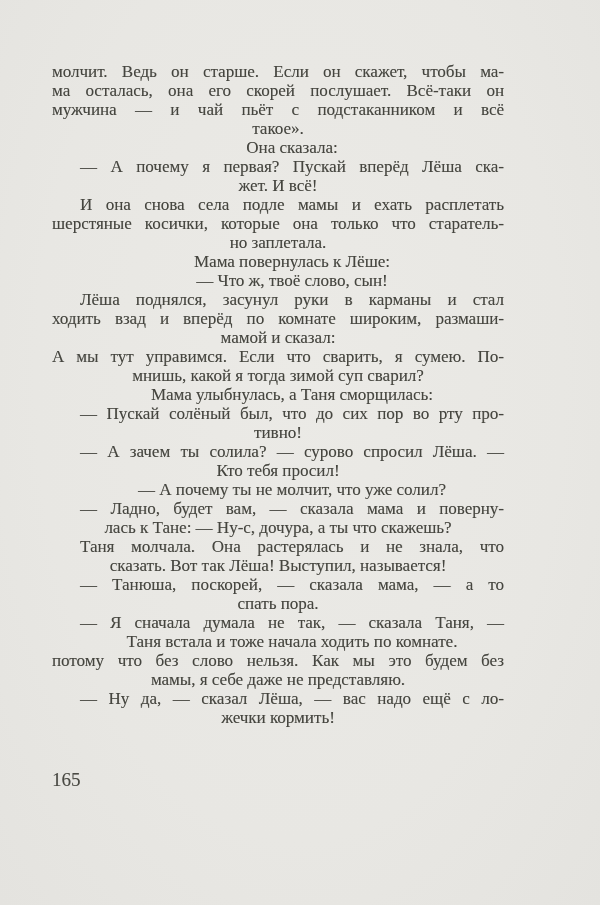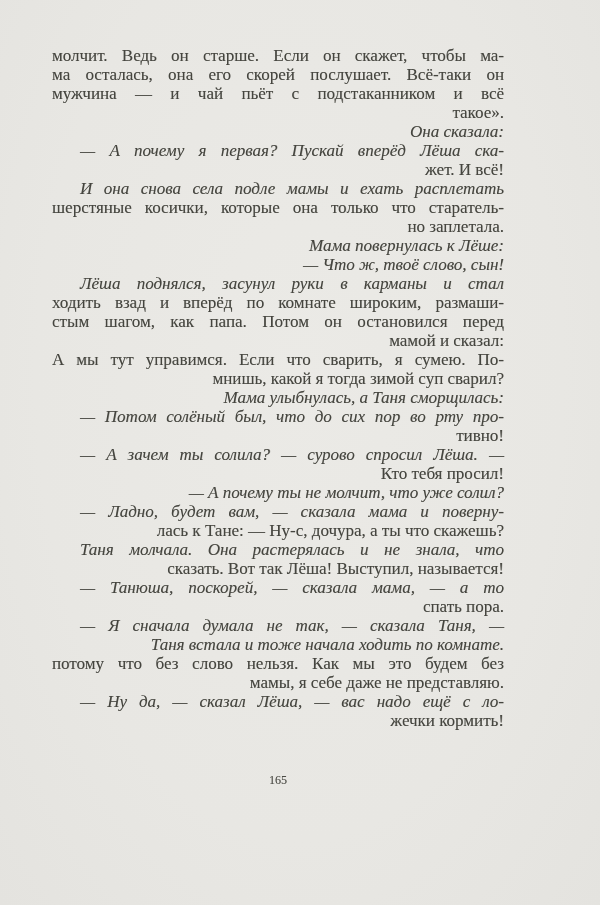--- a/index.html
+++ b/index.html
@@ -14,50 +14,49 @@
     overflow: hidden;
     position: relative;
   }
   .book-page {
     position: absolute;
     inset: 0;
   }
   .text-block {
     position: absolute;
     left: 52px;
-    top: 46px;
+    top: 62px;
     width: 452px;
   }
   .ln {
     font-family: "Liberation Serif", "DejaVu Serif", serif;
     font-size: 17px;
     line-height: 19px;
     height: 19px;
     color: #45453f;
-    text-align: right;
+    text-align: center;
     white-space: normal;
     text-shadow: 0.3px 0.3px 0.6px rgba(84, 84, 76, 0.38);
   }
   .ln.jst {
     text-align: justify;
     -moz-text-align-last: justify;
     text-align-last: justify;
   }
   .ln.ind {
     text-indent: 28px;
-    font-style: italic;
   }
   .page-number {
     position: absolute;
     left: 52px;
     top: 770px;
     width: 452px;
-    text-align: center;
+    text-align: left;
     font-family: "Liberation Serif", "DejaVu Serif", serif;
-    font-size: 12px;
+    font-size: 19px;
     line-height: 20px;
     color: #4a4a44;
     text-shadow: 0.3px 0.3px 0.6px rgba(84, 84, 76, 0.35);
   }
 </style>
 </head>
 <body>
 
 <div class="book-page">
   <div class="text-block">
@@ -68,26 +67,25 @@
     <div class="ln ind">Она сказала:</div>
     <div class="ln ind jst">— А почему я первая? Пускай вперёд Лёша ска-</div>
     <div class="ln">жет. И всё!</div>
     <div class="ln ind jst">И она снова села подле мамы и ехать расплетать</div>
     <div class="ln jst">шерстяные косички, которые она только что старатель-</div>
     <div class="ln">но заплетала.</div>
     <div class="ln ind">Мама повернулась к Лёше:</div>
     <div class="ln ind">— Что ж, твоё слово, сын!</div>
     <div class="ln ind jst">Лёша поднялся, засунул руки в карманы и стал</div>
     <div class="ln jst">ходить взад и вперёд по комнате широким, размаши-</div>
-    <div class="ln jst">стым шагом, как папа. Потом он остановился перед</div>
     <div class="ln">мамой и сказал:</div>
     <div class="ln jst">А мы тут управимся. Если что сварить, я сумею. По-</div>
     <div class="ln">мнишь, какой я тогда зимой суп сварил?</div>
     <div class="ln ind">Мама улыбнулась, а Таня сморщилась:</div>
-    <div class="ln ind jst">— Потом солёный был, что до сих пор во рту про-</div>
+    <div class="ln ind jst">— Пускай солёный был, что до сих пор во рту про-</div>
     <div class="ln">тивно!</div>
     <div class="ln ind jst">— А зачем ты солила? — сурово спросил Лёша. —</div>
     <div class="ln">Кто тебя просил!</div>
     <div class="ln ind">— А почему ты не молчит, что уже солил?</div>
     <div class="ln ind jst">— Ладно, будет вам, — сказала мама и поверну-</div>
     <div class="ln">лась к Тане: — Ну-с, дочура, а ты что скажешь?</div>
     <div class="ln ind jst">Таня молчала. Она растерялась и не знала, что</div>
     <div class="ln">сказать. Вот так Лёша! Выступил, называется!</div>
     <div class="ln ind jst">— Танюша, поскорей, — сказала мама, — а то</div>
     <div class="ln">спать пора.</div>

